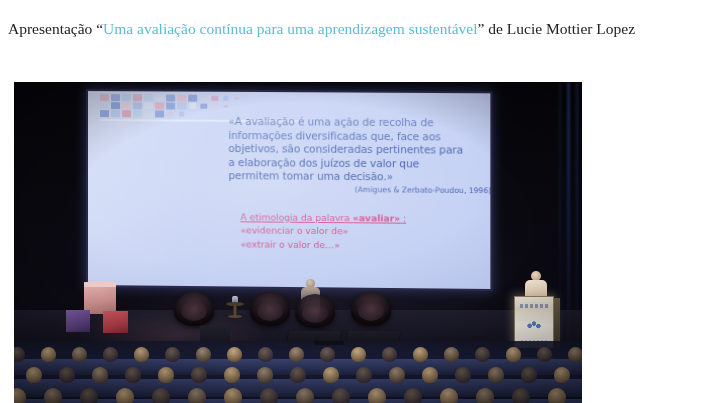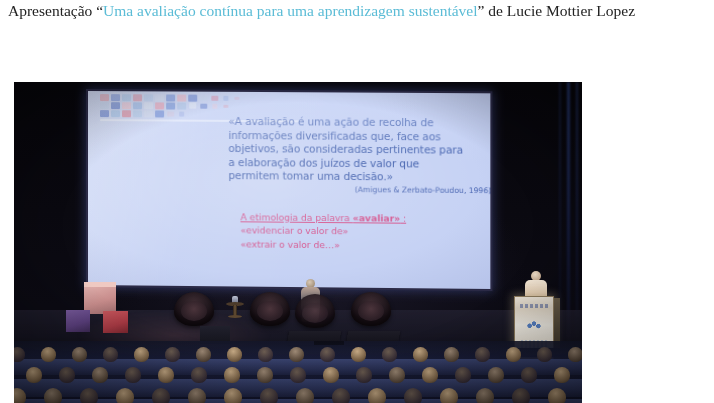--- a/index.html
+++ b/index.html
@@ -12,21 +12,21 @@
     width: 714px;
     height: 403px;
     overflow: hidden;
     font-family: "Liberation Serif", "DejaVu Serif", serif;
   }
 
   
   #caption {
     position: absolute;
     left: 8px;
-    top: 0;
+    top: 18px;
     width: 706px;
     font-family: "Liberation Serif", "DejaVu Serif", serif;
     font-size: 15.5px;
     line-height: 22px;
     color: #222222;
     white-space: nowrap;
     letter-spacing: 0px;
   }
   #caption .lnk {
     color: #5bbcd6;

